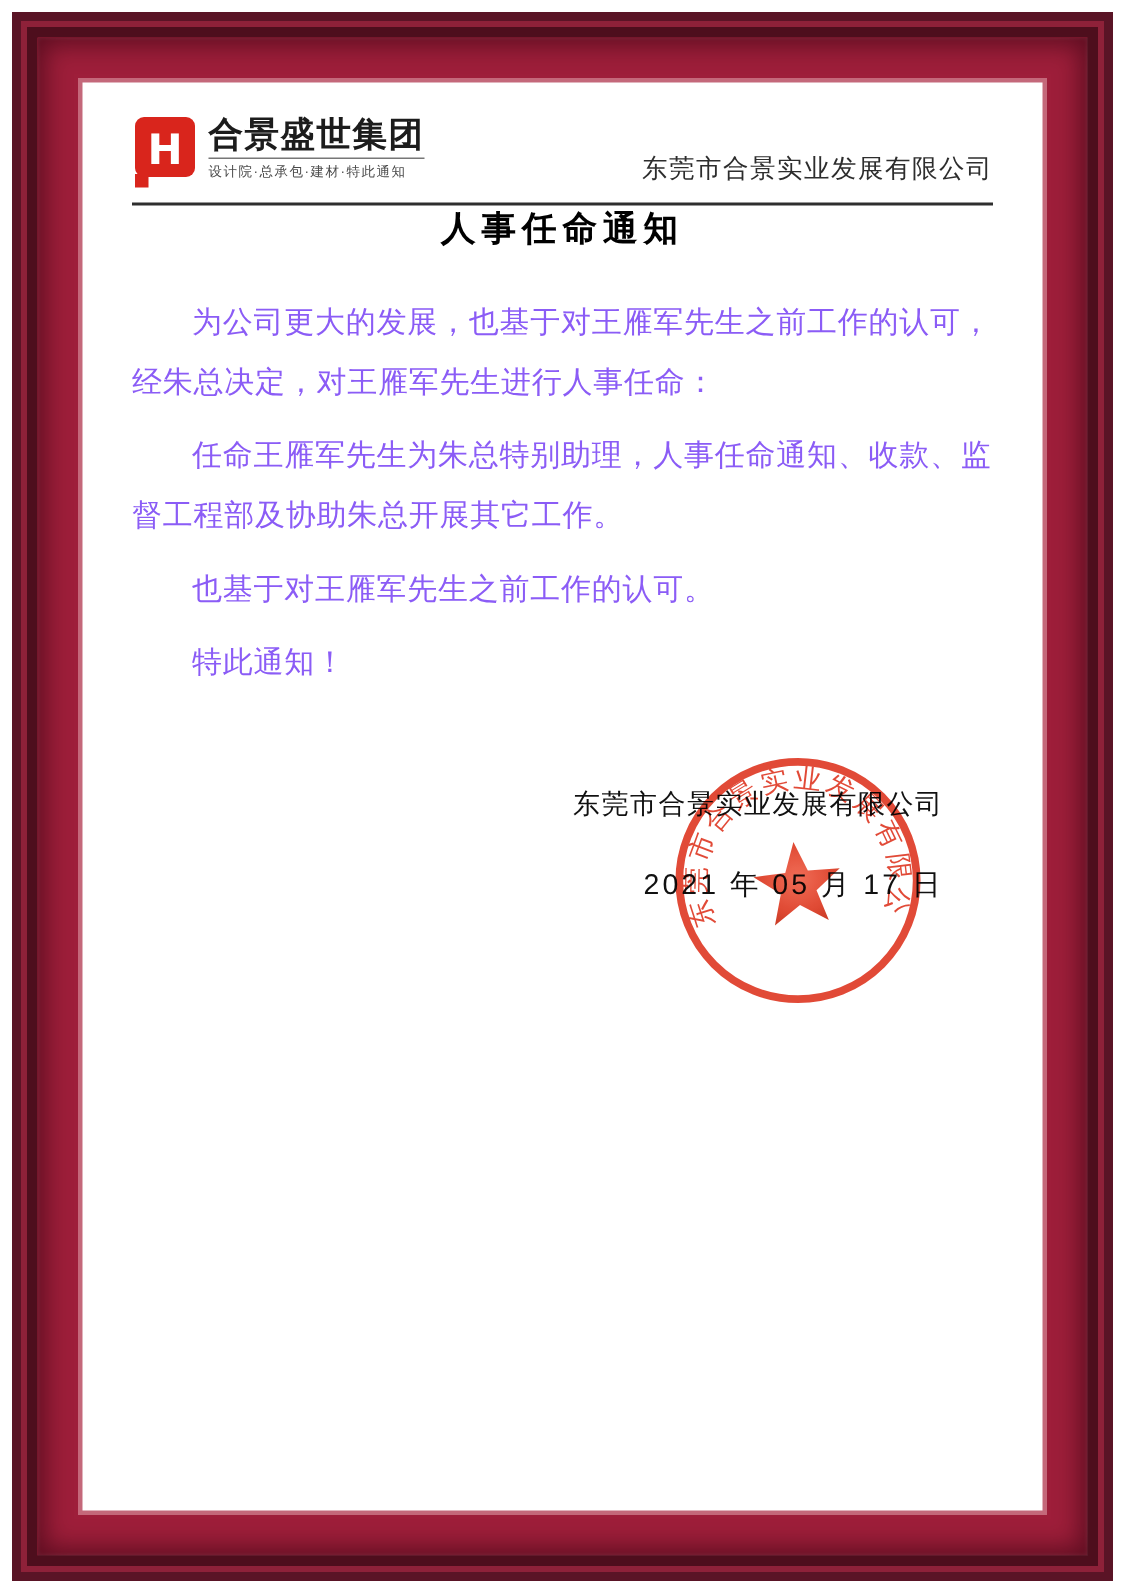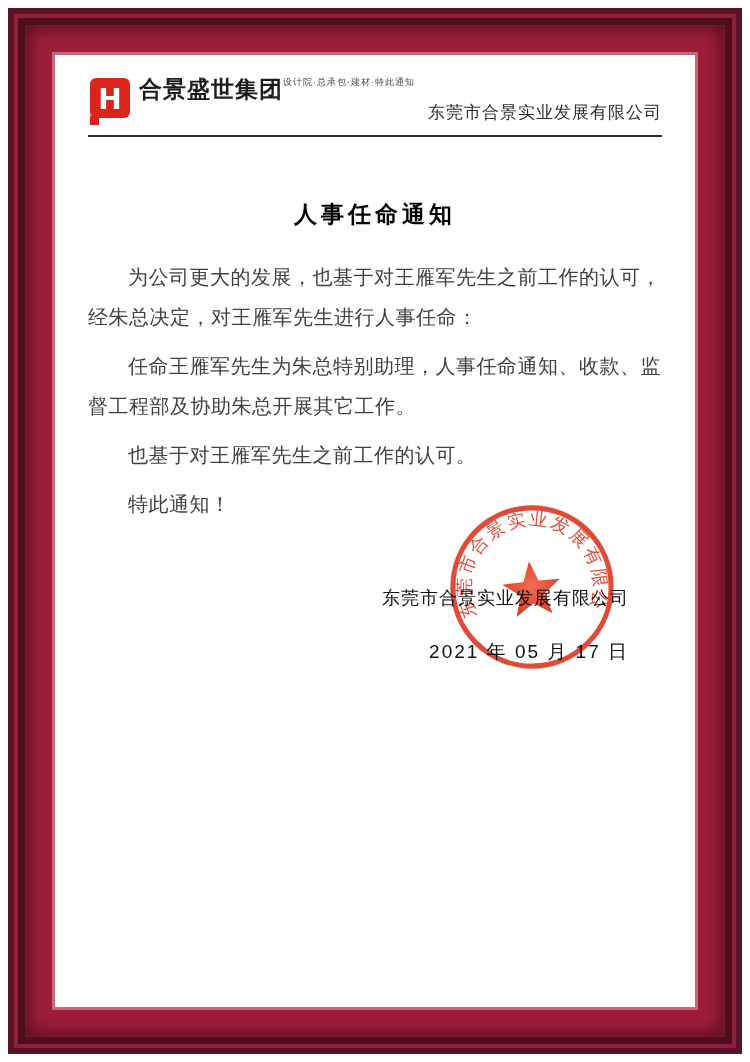--- a/index.html
+++ b/index.html
@@ -25,39 +25,38 @@
     overflow:hidden;
   }
   
   .letterhead {
     display:flex; justify-content:space-between; align-items:flex-end;
     border-bottom:2px solid #2e2e2e;
     padding-bottom:9px;
   }
   .brand { display:flex; align-items:flex-start; gap:7px; }
   .logo-mark { width:44px; height:50px; flex:0 0 auto; position:relative; }
-  .brand-text { display:flex; flex-direction:row;text-align:center; }
+  .brand-text { display:flex; flex-direction:column; }
   .brand-name {
     font-size:23px; font-weight:bold; color:#1c1c1c; letter-spacing:1px;
     line-height:26px;
   }
   .brand-rule { height:1px; background:#777; margin:3px 0 2px 0; }
   .brand-tagline { font-size:9px; color:#4a4a4a; letter-spacing:1px; }
   .head-company { font-size:17px; color:#2d2d2d; letter-spacing:1px; padding-bottom:2px; }
   
   .doc-title {
     text-align:center;
     font-size:23px; font-weight:bold; color:#000;
     letter-spacing:4px;
-    margin-top:62px;
   }
   
   .doc-body { margin-top:27px; }
   .doc-body p {
-    font-size:20px; color:#404040;
+    font-size:20px; color:#8b5cf6;
     line-height:40px;
     text-indent:2em;
     letter-spacing:.5px;
     margin:0 0 9px 0;
   }
   .doc-body p.short { margin-top:2px; }
   
   .sign-block {
     margin-top:62px;
     text-align:right;

